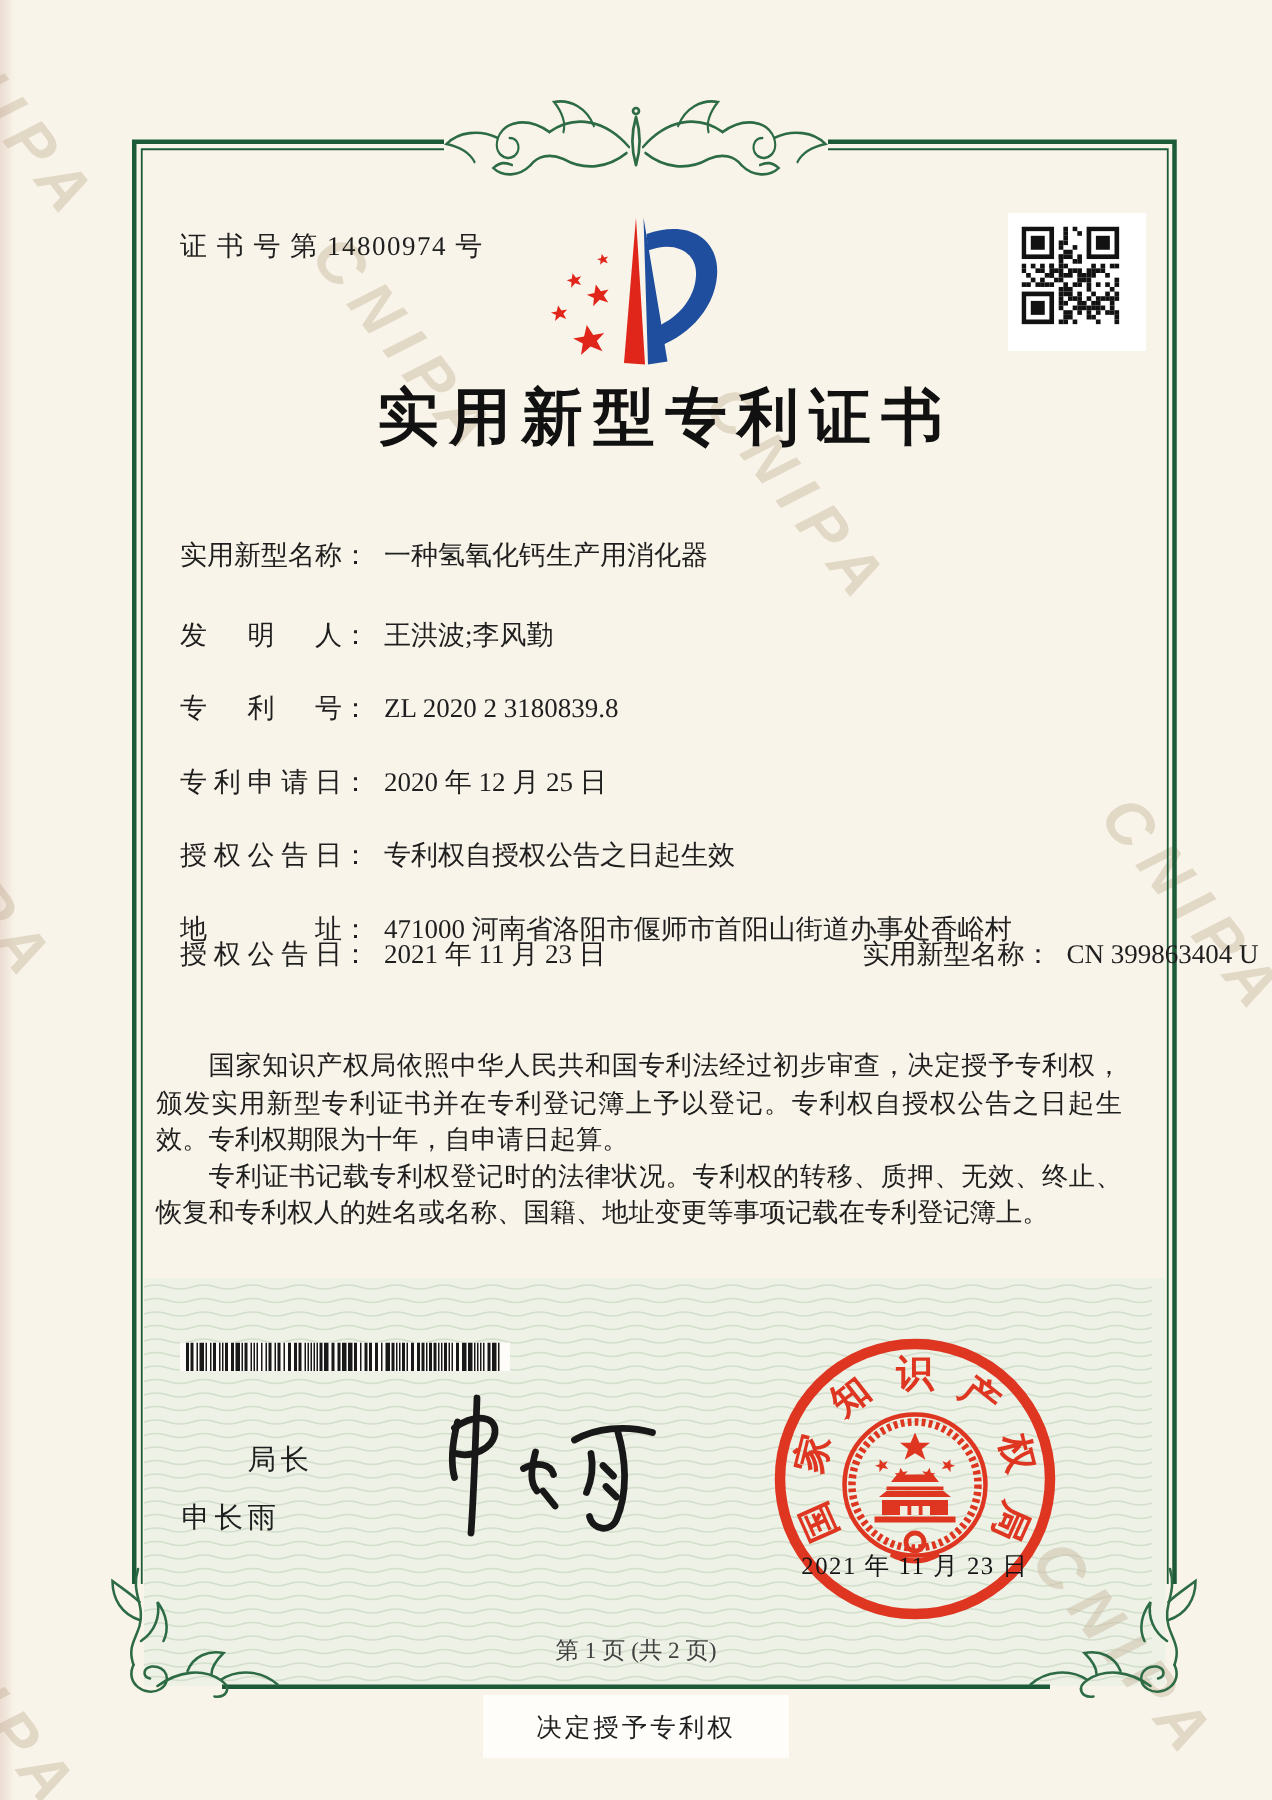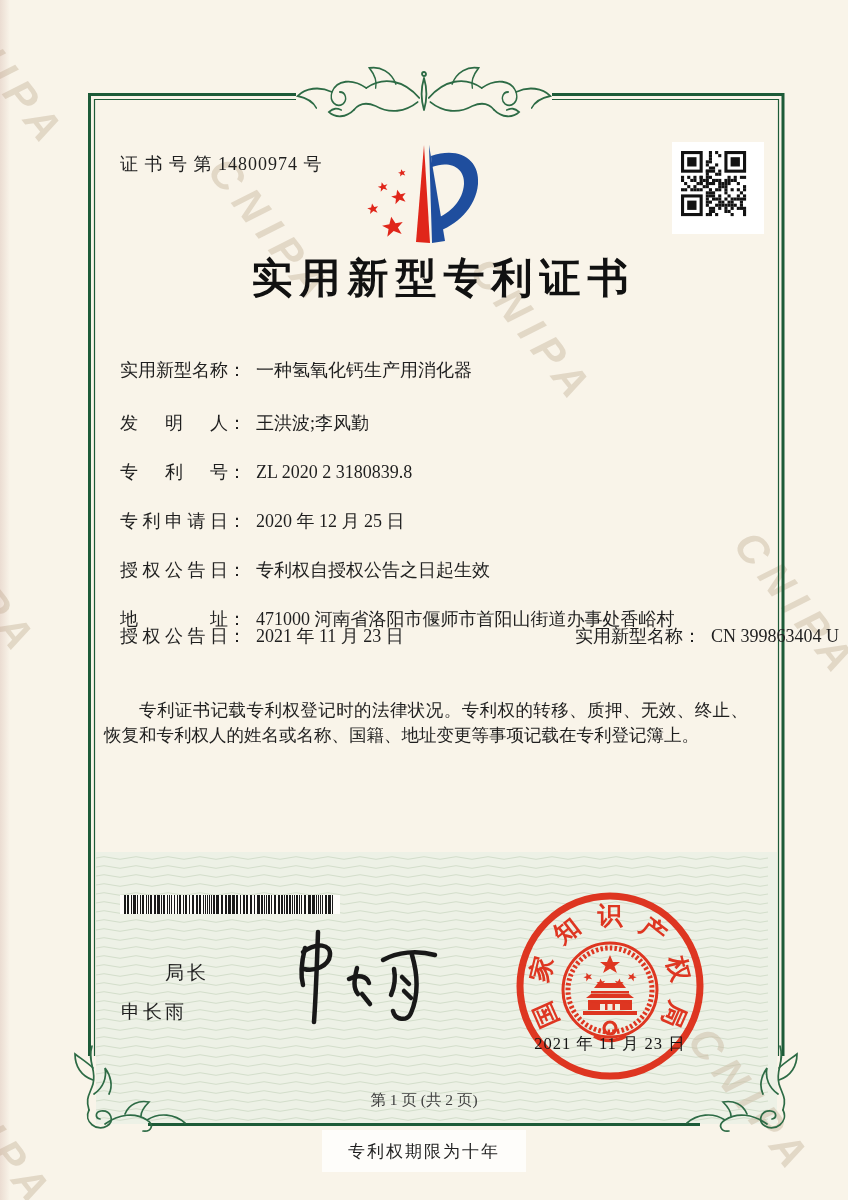--- a/index.html
+++ b/index.html
@@ -338,20 +338,21 @@
     <span class="flabel">地址</span><span class="fcolon">：</span><span class="fvalue">471000 河南省洛阳市偃师市首阳山街道办事处香峪村</span>
   </div>
   <div class="frow" style="top:624px;width:660px;">
     <span class="flabel">授权公告日</span><span class="fcolon">：</span><span class="fvalue">2021 年 11 月 23 日</span>
     <span class="grant2">
       <span class="flabel">实用新型名称</span><span class="fcolon">：</span><span class="fvalue">CN 399863404 U</span>
     </span>
   </div>
 
   <div class="paras">
+    <p>国家知识产权局依照中华人民共和国专利法经过初步审查，决定授予专利权，颁发实用新型专利证书并在专利登记簿上予以登记。专利权自授权公告之日起生效。专利权期限为十年，自申请日起算。</p>
     <p>专利证书记载专利权登记时的法律状况。专利权的转移、质押、无效、终止、恢复和专利权人的姓名或名称、国籍、地址变更等事项记载在专利登记簿上。</p>
   </div>
 
   <svg id="barcode" style="position:absolute;left:120px;top:895px;background:#fdfcf9;" width="220" height="19">
       <rect x="4" y="0" width="2" height="19" fill="#191919"></rect>
       <rect x="7" y="0" width="2" height="19" fill="#191919"></rect>
       <rect x="11" y="0" width="1" height="19" fill="#191919"></rect>
       <rect x="13" y="0" width="3" height="19" fill="#191919"></rect>
       <rect x="17" y="0" width="1" height="19" fill="#191919"></rect>
       <rect x="20" y="0" width="1" height="19" fill="#191919"></rect>
@@ -470,16 +471,16 @@
       <text x="98" y="36" text-anchor="middle" transform="rotate(-76 98 98)" class="seal-char">家</text>
       <text x="98" y="36" text-anchor="middle" transform="rotate(-38 98 98)" class="seal-char">知</text>
       <text x="98" y="36" text-anchor="middle" transform="rotate(0 98 98)" class="seal-char">识</text>
       <text x="98" y="36" text-anchor="middle" transform="rotate(38 98 98)" class="seal-char">产</text>
       <text x="98" y="36" text-anchor="middle" transform="rotate(76 98 98)" class="seal-char">权</text>
       <text x="98" y="36" text-anchor="middle" transform="rotate(114 98 98)" class="seal-char">局</text>
     </svg>
   <div class="seal-date">2021 年 11 月 23 日</div>
 
   <div class="page-info">第 1 页 (共 2 页)</div>
-  <div class="note-box">专利权期限为十年</div>
+  <div class="note-box">决定授予专利权</div>
 </div>
 
 <div class="edge"></div>
 
 </body></html>

